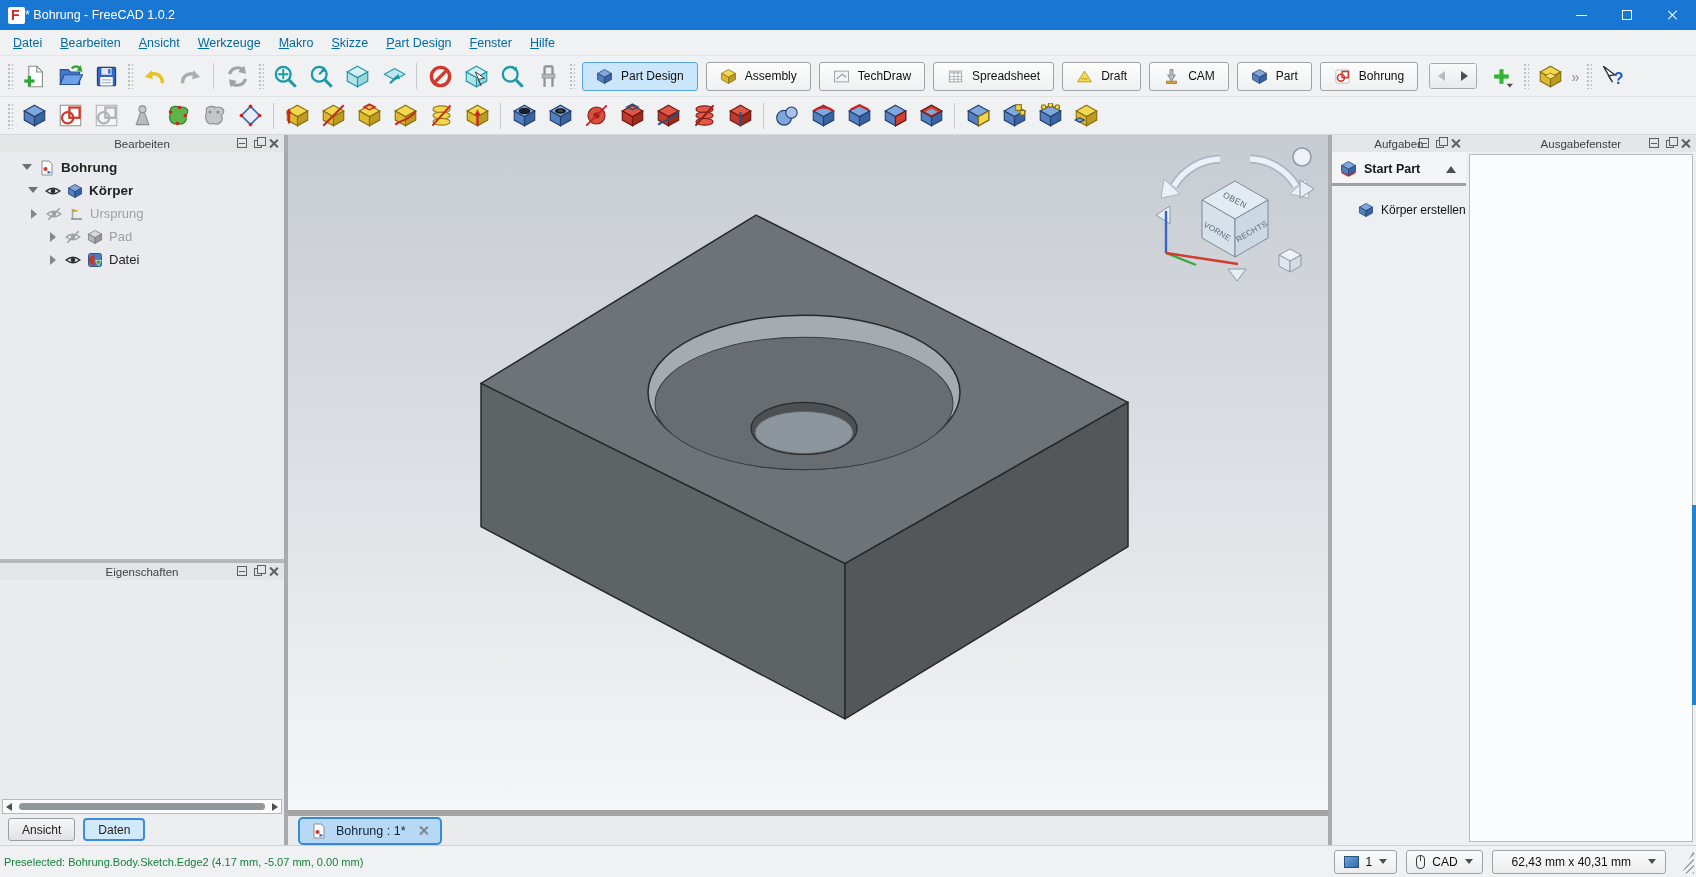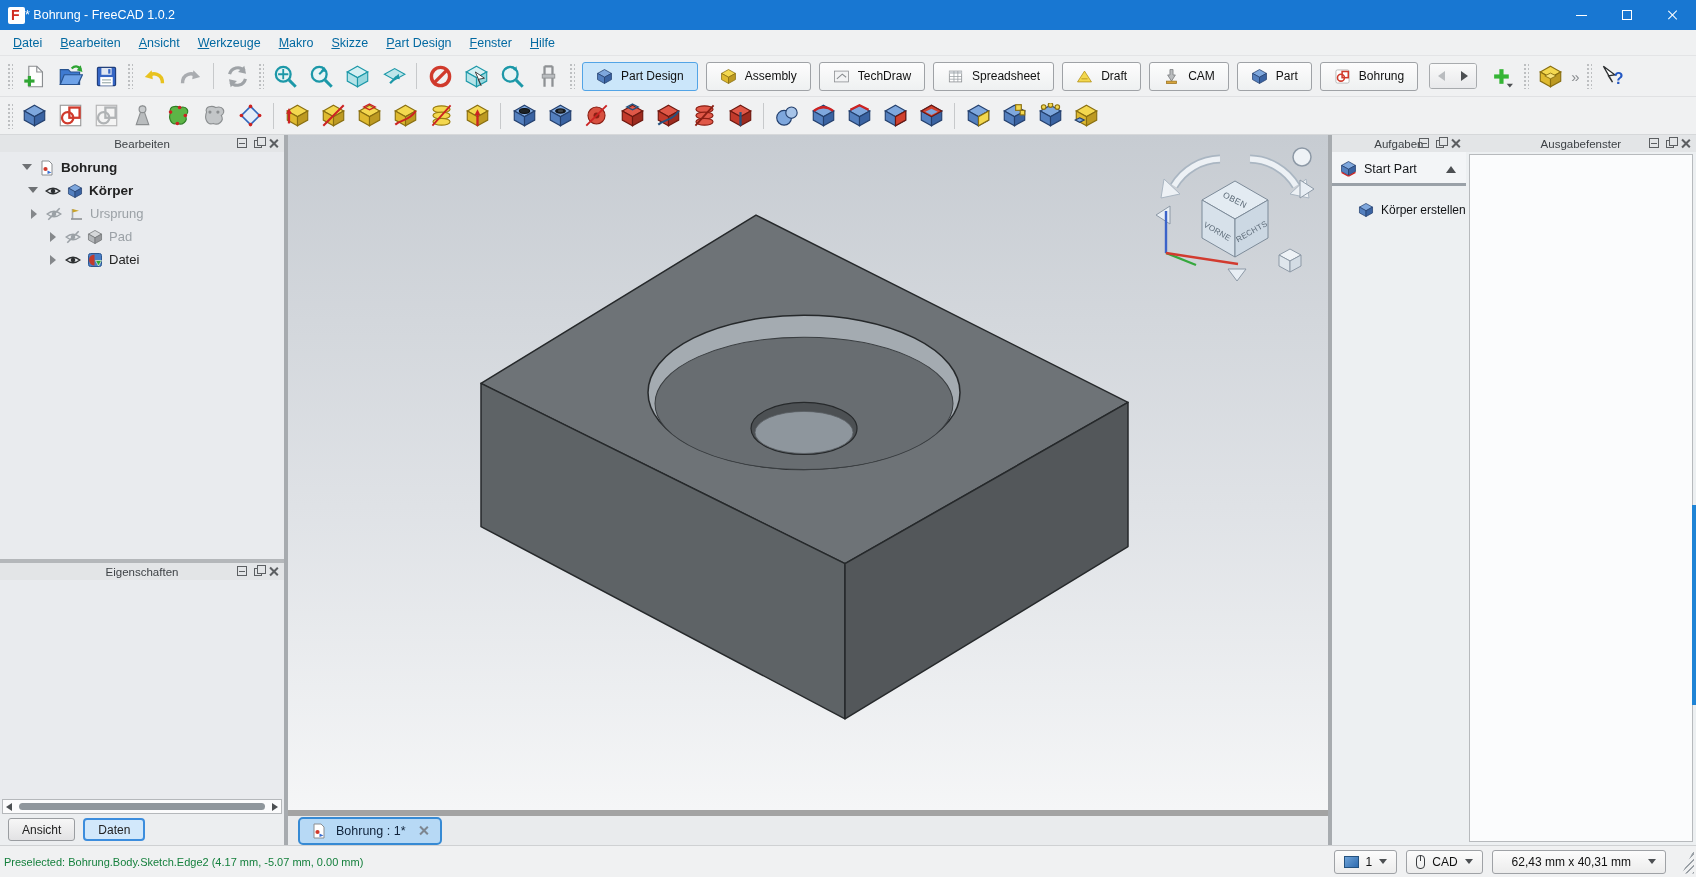--- a/index.html
+++ b/index.html
@@ -99,21 +99,21 @@
   .doc-tab{display:flex;align-items:center;gap:8px;height:28px;padding:0 11px;background:#b7d9f5;border:2px solid #368ad4;
            border-radius:5px;font-size:12.5px;color:#10233a;}
   .doc-tab .close{position:relative;width:11px;height:11px;margin-left:4px;}
   .doc-tab .close::before,.doc-tab .close::after{content:"";position:absolute;left:5px;top:0;width:1.5px;height:11px;background:#7d8purple;background:#7d8690;}
   .doc-tab .close::before{transform:rotate(45deg);} .doc-tab .close::after{transform:rotate(-45deg);}
 
   
   .rightcol{width:364px;display:flex;flex-direction:row;background:#edf0f2;flex:0 0 auto;}
   .tasksdock{height:564px;display:flex;flex-direction:column;}
   .task-section{display:flex;align-items:center;gap:7px;padding:8px 10px 6px 8px;border-bottom:3px solid #9aa1a8;
-                font-weight:normal;font-size:12.5px;color:#15171a;background:#f3f5f7;}
+                font-weight:bold;font-size:12.5px;color:#15171a;background:#f3f5f7;}
   .task-section svg{width:17px;height:17px;}
   .tri-up{width:0;height:0;border:5px solid transparent;border-bottom:7px solid #4c4f52;margin-left:auto;margin-bottom:3px;}
   .task-item{display:flex;align-items:center;gap:7px;margin:16px 0 0 26px;font-size:12px;color:#101215;}
   .task-item svg{width:16px;height:16px;}
   .outdock{flex:1;display:flex;flex-direction:column;}
   .out-content{flex:1;margin:2px 3px 3px 3px;background:#fbfcfd;border:1px solid #b7babd;}
   .bluestrip{position:absolute;right:0;top:505px;width:4px;height:200px;background:#1f84d6;}
 
   
   .statusbar{height:32px;background:#f0f1f2;border-top:1px solid #cfd1d3;display:flex;align-items:center;padding:0 0 0 4px;}

